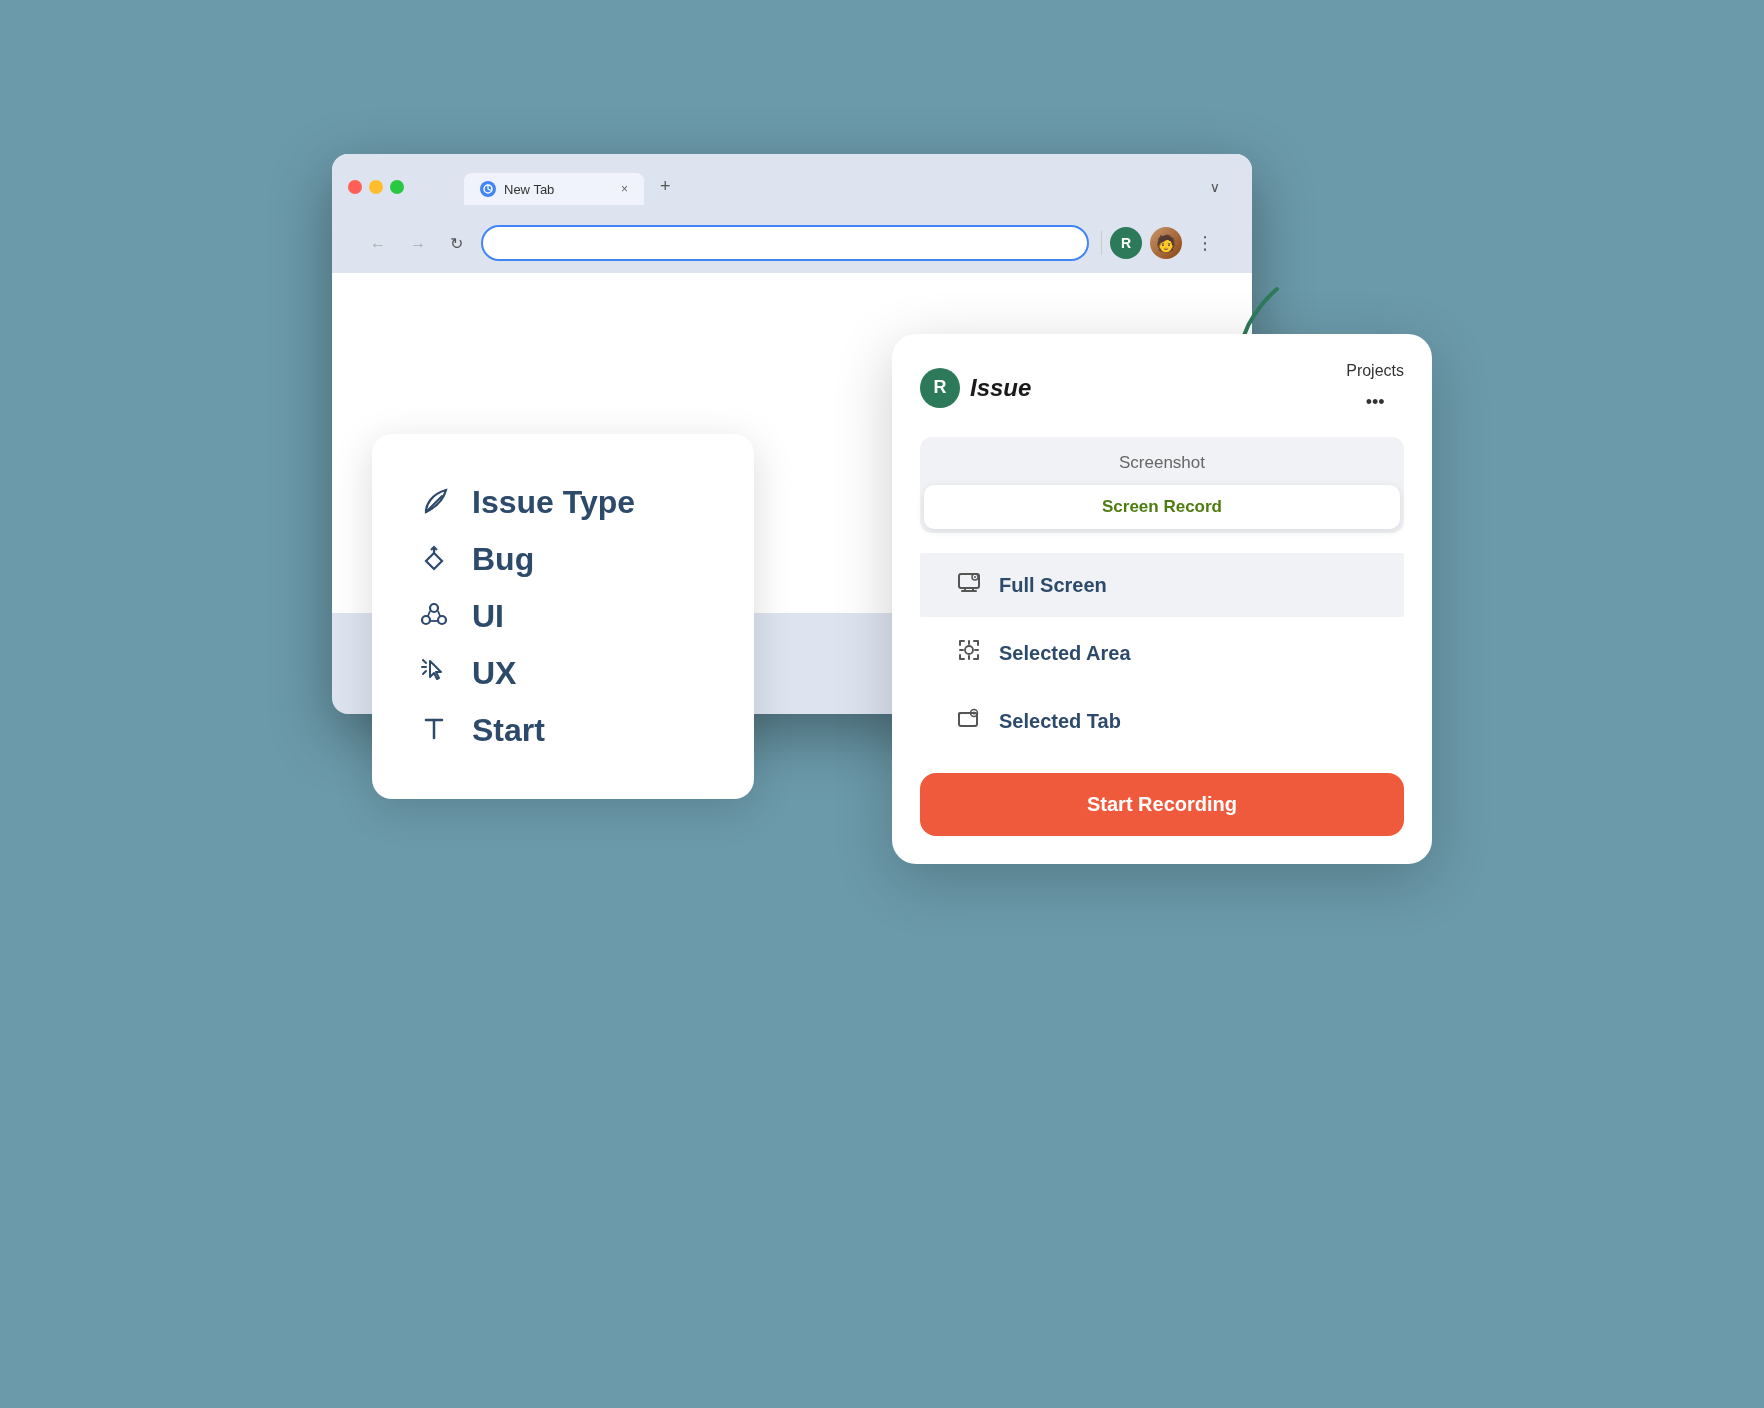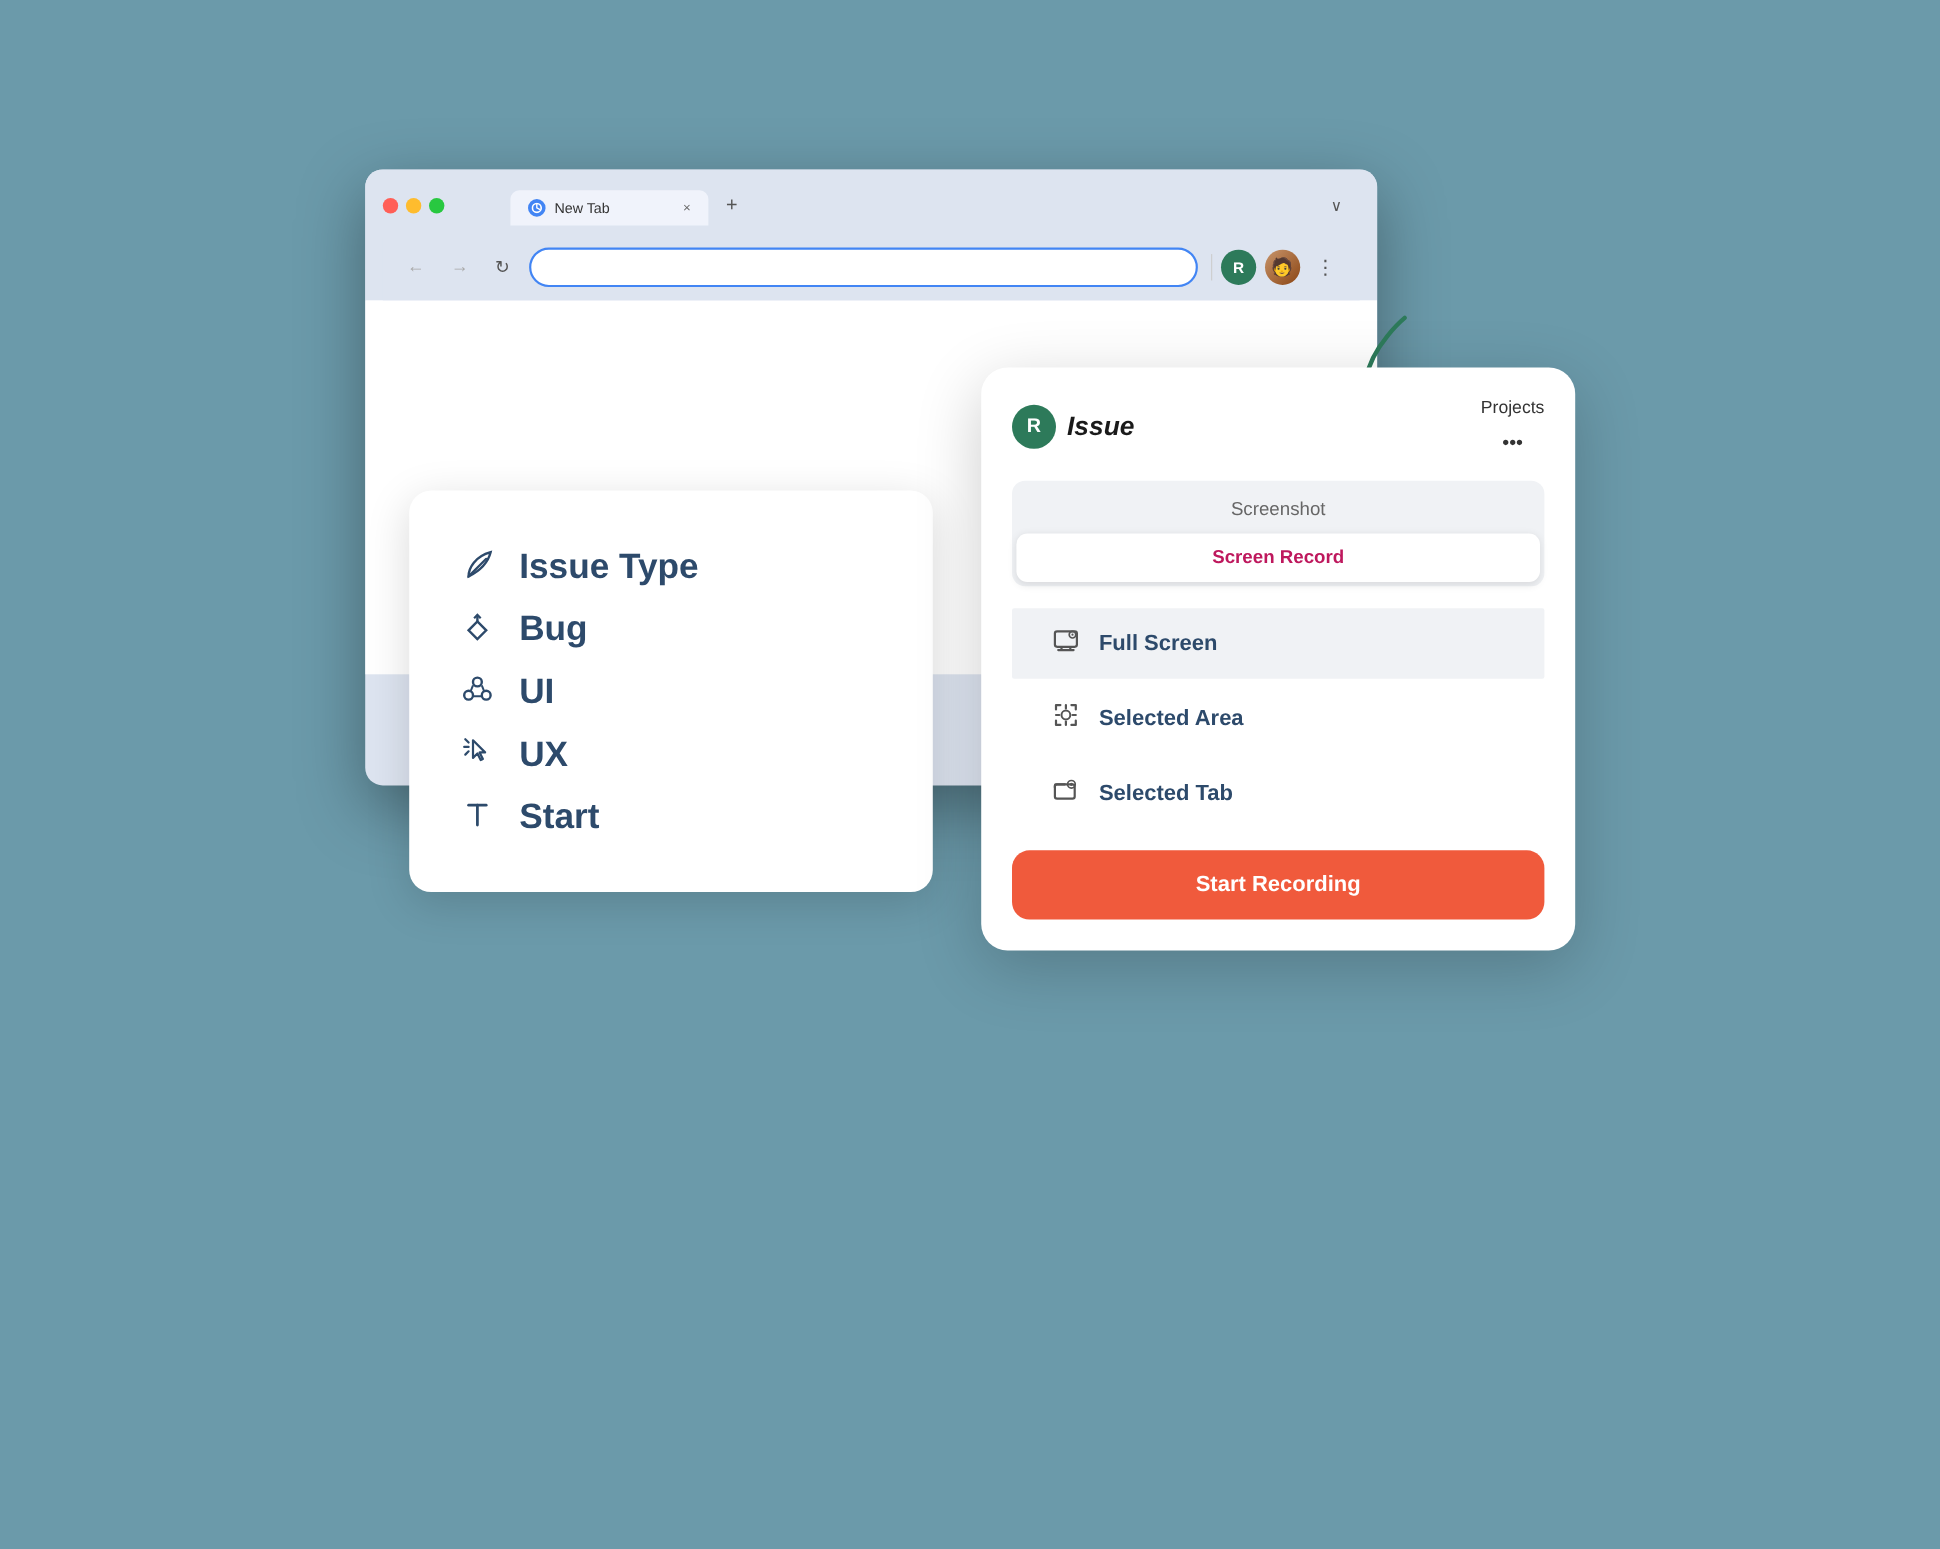--- a/index.html
+++ b/index.html
@@ -186,23 +186,23 @@
     }
 
     .browser-content {
       background: white;
       flex: 1;
     }
 
     
     .issue-panel {
       position: absolute;
-      top: 292px;
+      top: 280px;
       left: 40px;
-      width: 476px;
+      width: 382px;
       background: white;
       border-radius: 20px;
       padding: 40px 44px;
       box-shadow: 0 10px 40px rgba(0,0,0,0.15);
     }
 
     .issue-item {
       display: flex;
       align-items: center;
       gap: 20px;
@@ -316,21 +316,21 @@
       font-weight: 500;
       cursor: pointer;
       border: none;
       background: transparent;
       color: #666;
       transition: all 0.2s;
     }
 
     .mode-tab.active {
       background: white;
-      color: #be185d;
+      color: #4d7c0f;
       font-weight: 700;
       box-shadow: 0 2px 8px rgba(0,0,0,0.1);
     }
 
     
     .options-list {
       display: flex;
       flex-direction: column;
       gap: 4px;
       margin-bottom: 20px;

